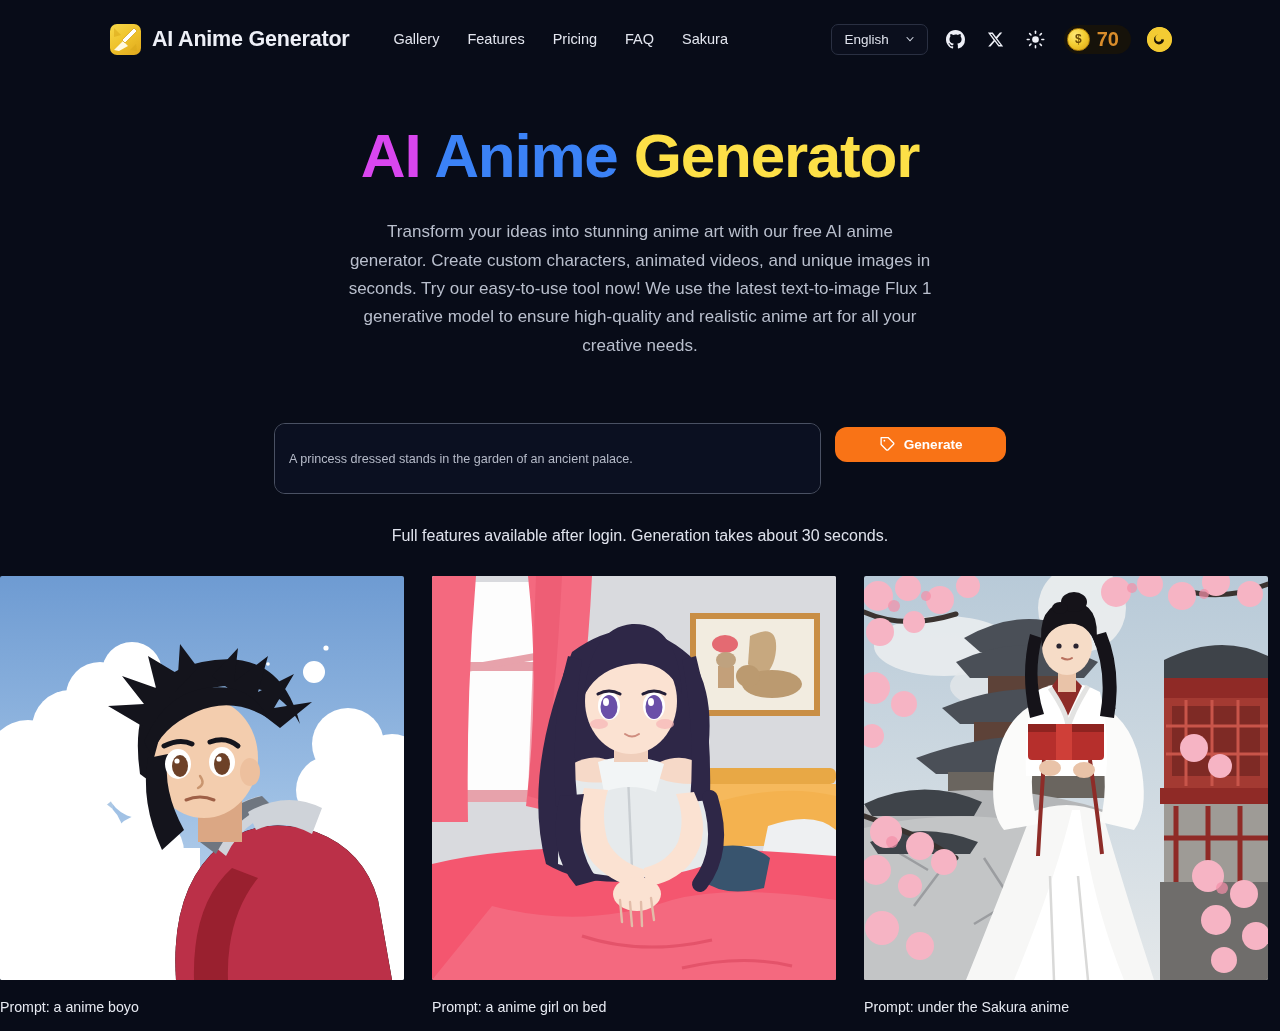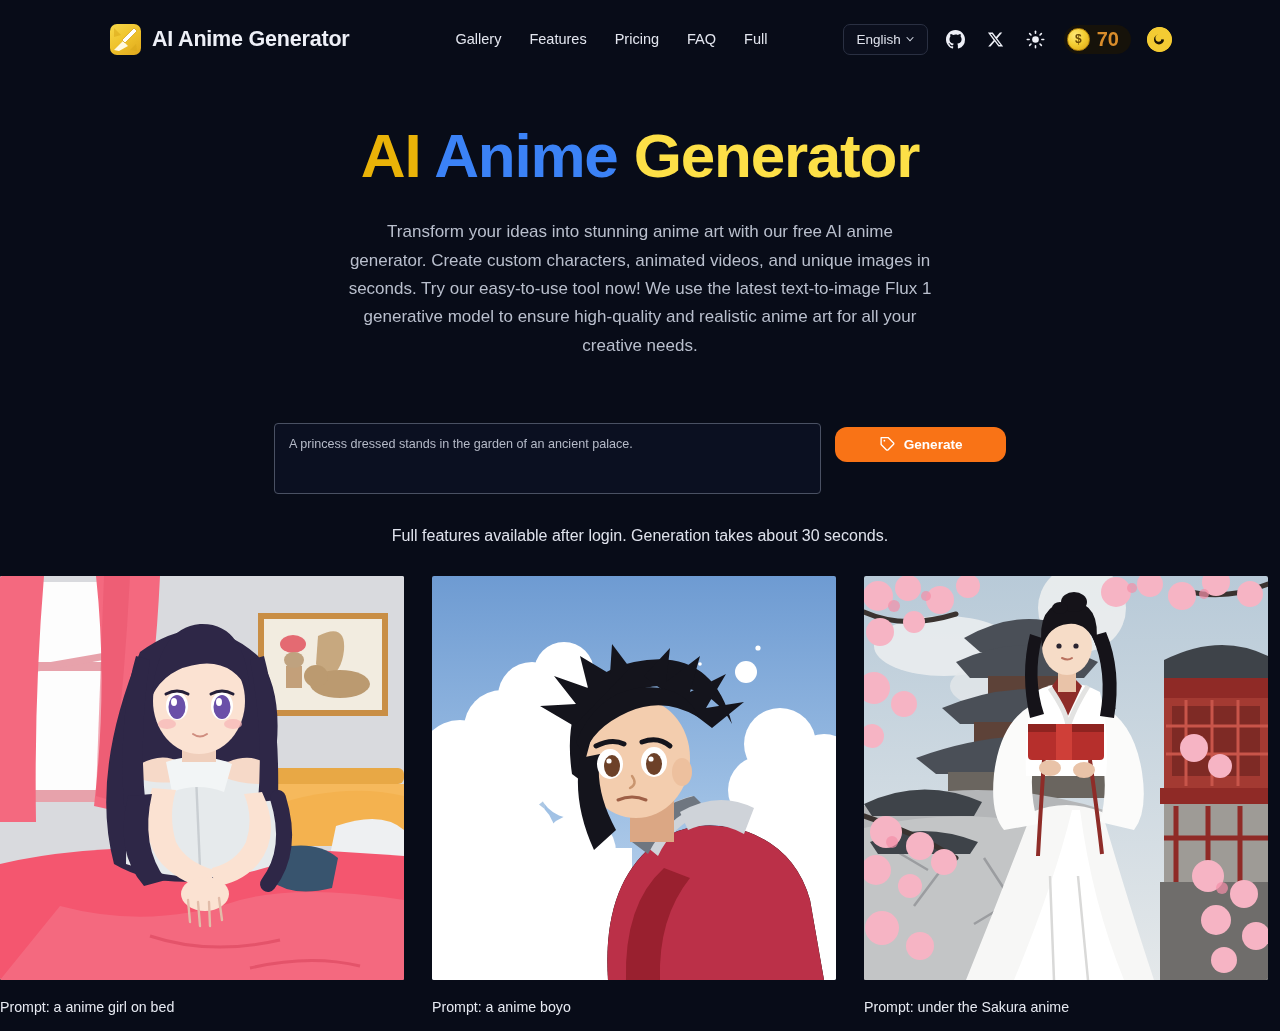--- a/index.html
+++ b/index.html
@@ -49,40 +49,40 @@
     font-weight: 700;
     letter-spacing: -0.2px;
     color: #eef0f7;
     white-space: nowrap;
   }
 
   .nav {
     display: flex;
     align-items: center;
     gap: 28px;
-    margin-left: 106px;
+    margin-left: 44px;
   }
   .nav a {
     color: #e3e6ef;
     font-size: 14.5px;
     text-decoration: none;
     white-space: nowrap;
   }
 
   .header-right {
     margin-left: auto;
     display: flex;
     align-items: center;
     gap: 16px;
   }
 
   .lang-select {
     display: flex;
     align-items: center;
-    gap: 4px;
+    gap: 16px;
     border: 1px solid #2a3042;
     border-radius: 7px;
     padding: 7px 12px;
     font-size: 13.5px;
     color: #dfe2ec;
     background: #0b0f1d;
     cursor: pointer;
     white-space: nowrap;
   }
   .chev { display: inline-block; }
@@ -125,21 +125,21 @@
 
   
   .hero { text-align: center; padding-top: 45px; }
 
   .hero-title {
     font-size: 62px;
     line-height: 1.05;
     font-weight: 800;
     letter-spacing: -1.2px;
   }
-  .t-white { color: #eab308; }
+  .t-white { color: #d946ef; }
   .t-orange { color: #3b82f6; }
   .t-gray { color: #fde047; }
 
   .hero-sub {
     margin: 30px auto 0;
     width: 586px;
     font-size: 17px;
     line-height: 28.4px;
     color: #b9bfcd;
   }
@@ -150,23 +150,23 @@
     width: 732px;
     display: flex;
     align-items: flex-start;
     gap: 14px;
   }
 
   .prompt-box {
     width: 548px;
     height: 71px;
     border: 1px solid #4a5163;
-    border-radius: 4px;
+    border-radius: 11px;
     background: #0b1021;
-    padding: 11px 14px;
+    padding: 26px 14px;
     font-family: "Liberation Sans", sans-serif;
     font-size: 12.6px;
     line-height: 18px;
     color: #b5bac8;
     resize: none;
     outline: none;
   }
   .prompt-box::placeholder { color: #b5bac8; }
 
   .generate-btn {
@@ -235,21 +235,21 @@
       </svg>
     </span>
     <span class="brand-name">AI Anime Generator</span>
   </div>
 
   <nav class="nav">
     <a href="#">Gallery</a>
     <a href="#">Features</a>
     <a href="#">Pricing</a>
     <a href="#">FAQ</a>
-    <a href="#">Full</a>
+    <a href="#">Sakura</a>
   </nav>
 
   <div class="header-right">
 
     <div class="lang-select">
       <span>English</span>
       <span class="chev">
         <svg width="10" height="10" viewBox="0 0 10 10">
             <path d="M2 3.5 L5 6.8 L8 3.5" fill="none" stroke="#cfd4e0" stroke-width="1.1" stroke-linecap="round"></path>
           </svg>
@@ -313,101 +313,20 @@
         </svg>
       </span>
       <span>Generate</span>
     </button>
   </div>
 
   <p class="hint">Full features available after login. Generation takes about 30 seconds.</p>
 </section>
 
 <section class="gallery">
-
-  <figure class="card">
-    <span class="card-img">
-      <svg viewBox="0 0 404 404" preserveAspectRatio="xMidYMid slice">
-        <rect width="404" height="404" fill="#dcdde3"></rect>
-
-        <rect x="0" y="0" width="404" height="300" fill="#d9dade"></rect>
-
-        <rect x="14" y="6" width="92" height="218" fill="#fdfdfd"></rect>
-        <rect x="14" y="86" width="92" height="9" fill="#e7a2ab"></rect>
-        <rect x="14" y="214" width="100" height="12" fill="#e7a2ab"></rect>
-        <line x1="14" y1="96" x2="106" y2="80" stroke="#e7a2ab" stroke-width="7"></line>
-
-        <path d="M0 0 h44 q-10 120 -8 246 l-36 0 Z" fill="#f4697f"></path>
-        <path d="M96 0 h64 q-6 130 -30 238 l-36 -8 q14 -120 2 -230 Z" fill="#f4697f"></path>
-        <path d="M104 0 h26 q-6 120 -20 224 l-14 -4 Z" fill="#e8536c" opacity="0.5"></path>
-
-        <rect x="258" y="37" width="130" height="103" fill="#c98e45"></rect>
-        <rect x="264" y="43" width="118" height="91" fill="#f2ece0"></rect>
-        <ellipse cx="293" cy="68" rx="13" ry="9" fill="#e46a72"></ellipse>
-        <rect x="286" y="90" width="16" height="22" fill="#c3a07a"></rect>
-        <ellipse cx="294" cy="84" rx="10" ry="8" fill="#bfa27f"></ellipse>
-        <path d="M318 60 q28 -14 26 14 q-2 22 -18 30 l-10 -16 Z" fill="#c7a87f"></path>
-        <ellipse cx="340" cy="108" rx="30" ry="14" fill="#bb9a70"></ellipse>
-        <ellipse cx="316" cy="100" rx="12" ry="11" fill="#bb9a70"></ellipse>
-
-        <rect x="272" y="192" width="132" height="16" rx="6" fill="#e8a845"></rect>
-        <rect x="272" y="208" width="132" height="48" fill="#f6b95c"></rect>
-        <path d="M272 230 q70 -24 132 -10 l0 50 l-132 0 Z" fill="#f4b24f"></path>
-
-        <path d="M336 250 q46 -16 68 4 l0 44 l-78 0 Z" fill="#eef0f2"></path>
-
-        <path d="M0 288 q120 -30 404 -8 L404 404 L0 404 Z" fill="#f4566f"></path>
-        <path d="M60 330 q90 24 180 -6 q60 -16 164 0 L404 404 L0 404 Z" fill="#f4697f"></path>
-        <path d="M150 360 q60 20 130 4" stroke="#d8455c" stroke-width="3" fill="none" opacity="0.6"></path>
-        <path d="M250 392 q60 -14 110 -2" stroke="#d8455c" stroke-width="3" fill="none" opacity="0.6"></path>
-
-        <path d="M280 272 q36 -8 58 10 l-6 30 q-40 10 -62 -8 Z" fill="#38546e"></path>
-
-        <path d="M140 76 q62 -46 118 4 q28 38 16 110 q-10 84 -50 112 q-66 12 -110 -14 q-24 -90 26 -212 Z" fill="#2e2747"></path>
-
-        <path d="M136 200 q64 -30 130 -4 q22 42 16 90 q-76 30 -156 2 q0 -52 10 -88 Z" fill="#e6eaec"></path>
-        <path d="M196 200 l4 92" stroke="#c9ced2" stroke-width="2.4" fill="none"></path>
-
-        <path d="M140 188 q22 -12 40 -2 l-6 20 q-22 2 -36 -4 Z" fill="#f6d9c8"></path>
-        <path d="M228 186 q24 -10 42 4 l-8 18 q-22 0 -36 -6 Z" fill="#f6d9c8"></path>
-
-        <path d="M166 186 q34 -12 66 2 l-8 28 q-26 -10 -52 0 Z" fill="#f2f5f6"></path>
-
-        <path d="M182 152 h34 v34 h-34 Z" fill="#f0cfbc"></path>
-
-        <ellipse cx="199" cy="125" rx="46" ry="53" fill="#fbe2d2"></ellipse>
-
-        <path d="M152 120 q6 -68 48 -72 q46 -2 50 70 q-16 -34 -50 -30 q-34 4 -48 32 Z" fill="#2e2747"></path>
-        <path d="M150 84 q-12 76 -4 150 l-22 -4 q-6 -88 12 -150 Z" fill="#2e2747"></path>
-        <path d="M250 84 q14 72 8 142 l20 -2 q2 -84 -14 -144 Z" fill="#2e2747"></path>
-
-        <ellipse cx="177" cy="130" rx="11" ry="14" fill="#ffffff"></ellipse>
-        <ellipse cx="222" cy="130" rx="11" ry="14" fill="#ffffff"></ellipse>
-        <ellipse cx="177" cy="131" rx="8.5" ry="12" fill="#6a4fa8"></ellipse>
-        <ellipse cx="222" cy="131" rx="8.5" ry="12" fill="#6a4fa8"></ellipse>
-        <ellipse cx="174" cy="126" rx="3" ry="4" fill="#fff"></ellipse>
-        <ellipse cx="219" cy="126" rx="3" ry="4" fill="#fff"></ellipse>
-        <path d="M166 118 q11 -6 22 0" stroke="#241f38" stroke-width="3" fill="none" stroke-linecap="round"></path>
-        <path d="M211 118 q11 -6 22 0" stroke="#241f38" stroke-width="3" fill="none" stroke-linecap="round"></path>
-        <ellipse cx="167" cy="148" rx="9" ry="5" fill="#f7b7b7" opacity="0.75"></ellipse>
-        <ellipse cx="233" cy="148" rx="9" ry="5" fill="#f7b7b7" opacity="0.75"></ellipse>
-        <path d="M193 158 q7 5 14 0" stroke="#cf8d7f" stroke-width="2" fill="none" stroke-linecap="round"></path>
-
-        <path d="M152 212 q-14 48 10 76 q22 22 48 24 l4 -18 q-28 -8 -38 -28 q-8 -26 0 -52 Z" fill="#fbe2d2"></path>
-        <path d="M262 216 q20 42 -4 72 q-18 20 -44 22 l-2 -18 q24 -6 34 -26 q8 -24 -2 -48 Z" fill="#fbe2d2"></path>
-
-        <ellipse cx="205" cy="318" rx="24" ry="17" fill="#fbe2d2"></ellipse>
-        <path d="M188 324 l2 22 M198 326 l2 24 M209 326 l1 24 M219 322 l3 22" stroke="#e2bca9" stroke-width="2.4" stroke-linecap="round"></path>
-
-        <path d="M128 220 q-14 56 16 90 l22 -6 q-26 -34 -14 -86 Z" fill="#2e2747"></path>
-        <path d="M278 222 q16 52 -10 86" stroke="#2e2747" stroke-width="16" fill="none" stroke-linecap="round"></path>
-      </svg>
-    </span>
-    <figcaption class="card-caption">Prompt: a anime girl on bed</figcaption>
-  </figure>
 
   <figure class="card">
     <span class="card-img">
       <svg viewBox="0 0 404 404" preserveAspectRatio="xMidYMid slice">
         <defs>
           <linearGradient id="sky2" x1="0" y1="0" x2="0" y2="1">
             <stop offset="0%" stop-color="#6e9bd2"></stop>
             <stop offset="55%" stop-color="#9dbfe4"></stop>
             <stop offset="100%" stop-color="#c9dbef"></stop>
           </linearGradient>
@@ -477,20 +396,101 @@
         <circle cx="177" cy="185" r="2.6" fill="#fff"></circle>
         <circle cx="219" cy="183" r="2.6" fill="#fff"></circle>
         <path d="M164 170 q16 -8 28 -2" stroke="#14141c" stroke-width="5" fill="none" stroke-linecap="round"></path>
         <path d="M210 166 q16 -6 28 4" stroke="#14141c" stroke-width="5" fill="none" stroke-linecap="round"></path>
 
         <path d="M200 200 q6 8 -2 12" stroke="#c9956f" stroke-width="2.4" fill="none" stroke-linecap="round"></path>
         <path d="M186 224 q14 -6 28 0" stroke="#9e5f46" stroke-width="3" fill="none" stroke-linecap="round"></path>
       </svg>
     </span>
     <figcaption class="card-caption">Prompt: a anime boyo</figcaption>
+  </figure>
+
+  <figure class="card">
+    <span class="card-img">
+      <svg viewBox="0 0 404 404" preserveAspectRatio="xMidYMid slice">
+        <rect width="404" height="404" fill="#dcdde3"></rect>
+
+        <rect x="0" y="0" width="404" height="300" fill="#d9dade"></rect>
+
+        <rect x="14" y="6" width="92" height="218" fill="#fdfdfd"></rect>
+        <rect x="14" y="86" width="92" height="9" fill="#e7a2ab"></rect>
+        <rect x="14" y="214" width="100" height="12" fill="#e7a2ab"></rect>
+        <line x1="14" y1="96" x2="106" y2="80" stroke="#e7a2ab" stroke-width="7"></line>
+
+        <path d="M0 0 h44 q-10 120 -8 246 l-36 0 Z" fill="#f4697f"></path>
+        <path d="M96 0 h64 q-6 130 -30 238 l-36 -8 q14 -120 2 -230 Z" fill="#f4697f"></path>
+        <path d="M104 0 h26 q-6 120 -20 224 l-14 -4 Z" fill="#e8536c" opacity="0.5"></path>
+
+        <rect x="258" y="37" width="130" height="103" fill="#c98e45"></rect>
+        <rect x="264" y="43" width="118" height="91" fill="#f2ece0"></rect>
+        <ellipse cx="293" cy="68" rx="13" ry="9" fill="#e46a72"></ellipse>
+        <rect x="286" y="90" width="16" height="22" fill="#c3a07a"></rect>
+        <ellipse cx="294" cy="84" rx="10" ry="8" fill="#bfa27f"></ellipse>
+        <path d="M318 60 q28 -14 26 14 q-2 22 -18 30 l-10 -16 Z" fill="#c7a87f"></path>
+        <ellipse cx="340" cy="108" rx="30" ry="14" fill="#bb9a70"></ellipse>
+        <ellipse cx="316" cy="100" rx="12" ry="11" fill="#bb9a70"></ellipse>
+
+        <rect x="272" y="192" width="132" height="16" rx="6" fill="#e8a845"></rect>
+        <rect x="272" y="208" width="132" height="48" fill="#f6b95c"></rect>
+        <path d="M272 230 q70 -24 132 -10 l0 50 l-132 0 Z" fill="#f4b24f"></path>
+
+        <path d="M336 250 q46 -16 68 4 l0 44 l-78 0 Z" fill="#eef0f2"></path>
+
+        <path d="M0 288 q120 -30 404 -8 L404 404 L0 404 Z" fill="#f4566f"></path>
+        <path d="M60 330 q90 24 180 -6 q60 -16 164 0 L404 404 L0 404 Z" fill="#f4697f"></path>
+        <path d="M150 360 q60 20 130 4" stroke="#d8455c" stroke-width="3" fill="none" opacity="0.6"></path>
+        <path d="M250 392 q60 -14 110 -2" stroke="#d8455c" stroke-width="3" fill="none" opacity="0.6"></path>
+
+        <path d="M280 272 q36 -8 58 10 l-6 30 q-40 10 -62 -8 Z" fill="#38546e"></path>
+
+        <path d="M140 76 q62 -46 118 4 q28 38 16 110 q-10 84 -50 112 q-66 12 -110 -14 q-24 -90 26 -212 Z" fill="#2e2747"></path>
+
+        <path d="M136 200 q64 -30 130 -4 q22 42 16 90 q-76 30 -156 2 q0 -52 10 -88 Z" fill="#e6eaec"></path>
+        <path d="M196 200 l4 92" stroke="#c9ced2" stroke-width="2.4" fill="none"></path>
+
+        <path d="M140 188 q22 -12 40 -2 l-6 20 q-22 2 -36 -4 Z" fill="#f6d9c8"></path>
+        <path d="M228 186 q24 -10 42 4 l-8 18 q-22 0 -36 -6 Z" fill="#f6d9c8"></path>
+
+        <path d="M166 186 q34 -12 66 2 l-8 28 q-26 -10 -52 0 Z" fill="#f2f5f6"></path>
+
+        <path d="M182 152 h34 v34 h-34 Z" fill="#f0cfbc"></path>
+
+        <ellipse cx="199" cy="125" rx="46" ry="53" fill="#fbe2d2"></ellipse>
+
+        <path d="M152 120 q6 -68 48 -72 q46 -2 50 70 q-16 -34 -50 -30 q-34 4 -48 32 Z" fill="#2e2747"></path>
+        <path d="M150 84 q-12 76 -4 150 l-22 -4 q-6 -88 12 -150 Z" fill="#2e2747"></path>
+        <path d="M250 84 q14 72 8 142 l20 -2 q2 -84 -14 -144 Z" fill="#2e2747"></path>
+
+        <ellipse cx="177" cy="130" rx="11" ry="14" fill="#ffffff"></ellipse>
+        <ellipse cx="222" cy="130" rx="11" ry="14" fill="#ffffff"></ellipse>
+        <ellipse cx="177" cy="131" rx="8.5" ry="12" fill="#6a4fa8"></ellipse>
+        <ellipse cx="222" cy="131" rx="8.5" ry="12" fill="#6a4fa8"></ellipse>
+        <ellipse cx="174" cy="126" rx="3" ry="4" fill="#fff"></ellipse>
+        <ellipse cx="219" cy="126" rx="3" ry="4" fill="#fff"></ellipse>
+        <path d="M166 118 q11 -6 22 0" stroke="#241f38" stroke-width="3" fill="none" stroke-linecap="round"></path>
+        <path d="M211 118 q11 -6 22 0" stroke="#241f38" stroke-width="3" fill="none" stroke-linecap="round"></path>
+        <ellipse cx="167" cy="148" rx="9" ry="5" fill="#f7b7b7" opacity="0.75"></ellipse>
+        <ellipse cx="233" cy="148" rx="9" ry="5" fill="#f7b7b7" opacity="0.75"></ellipse>
+        <path d="M193 158 q7 5 14 0" stroke="#cf8d7f" stroke-width="2" fill="none" stroke-linecap="round"></path>
+
+        <path d="M152 212 q-14 48 10 76 q22 22 48 24 l4 -18 q-28 -8 -38 -28 q-8 -26 0 -52 Z" fill="#fbe2d2"></path>
+        <path d="M262 216 q20 42 -4 72 q-18 20 -44 22 l-2 -18 q24 -6 34 -26 q8 -24 -2 -48 Z" fill="#fbe2d2"></path>
+
+        <ellipse cx="205" cy="318" rx="24" ry="17" fill="#fbe2d2"></ellipse>
+        <path d="M188 324 l2 22 M198 326 l2 24 M209 326 l1 24 M219 322 l3 22" stroke="#e2bca9" stroke-width="2.4" stroke-linecap="round"></path>
+
+        <path d="M128 220 q-14 56 16 90 l22 -6 q-26 -34 -14 -86 Z" fill="#2e2747"></path>
+        <path d="M278 222 q16 52 -10 86" stroke="#2e2747" stroke-width="16" fill="none" stroke-linecap="round"></path>
+      </svg>
+    </span>
+    <figcaption class="card-caption">Prompt: a anime girl on bed</figcaption>
   </figure>
 
   <figure class="card">
     <span class="card-img">
       <svg viewBox="0 0 404 404" preserveAspectRatio="xMidYMid slice">
         <defs>
           <linearGradient id="sky3" x1="0" y1="0" x2="0" y2="1">
             <stop offset="0%" stop-color="#b8cad8"></stop>
             <stop offset="100%" stop-color="#e4e8ea"></stop>
           </linearGradient>

